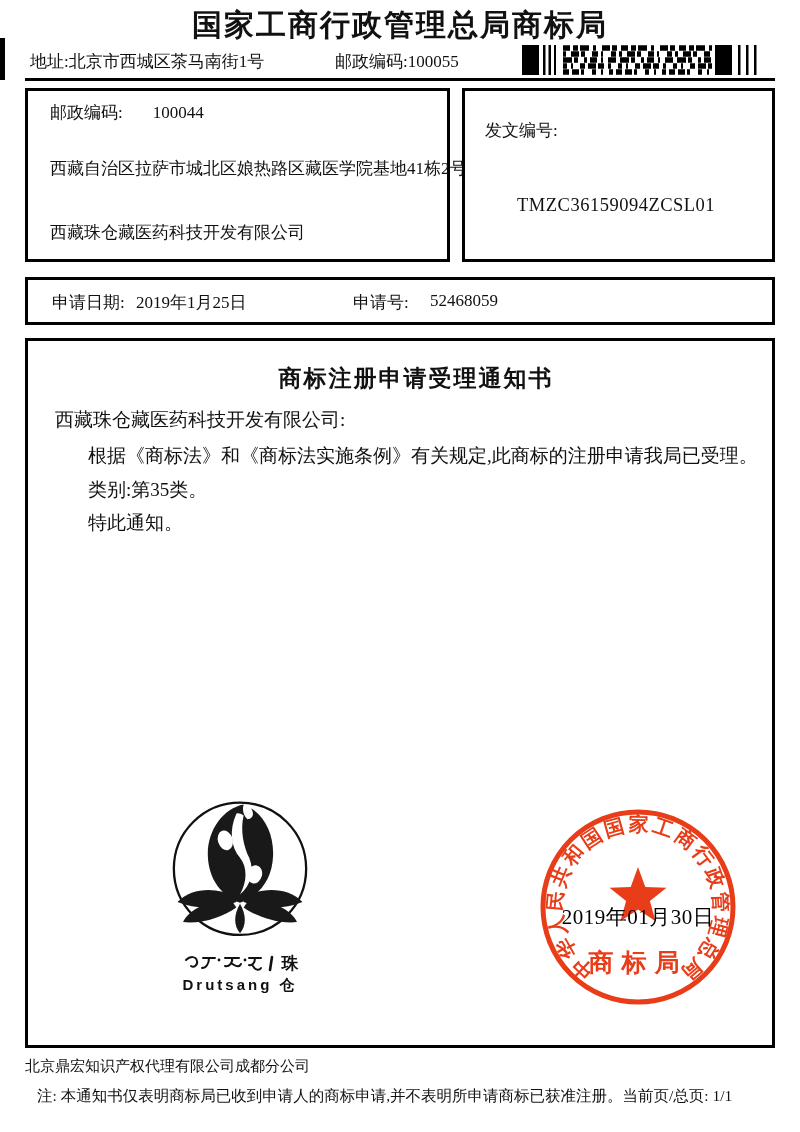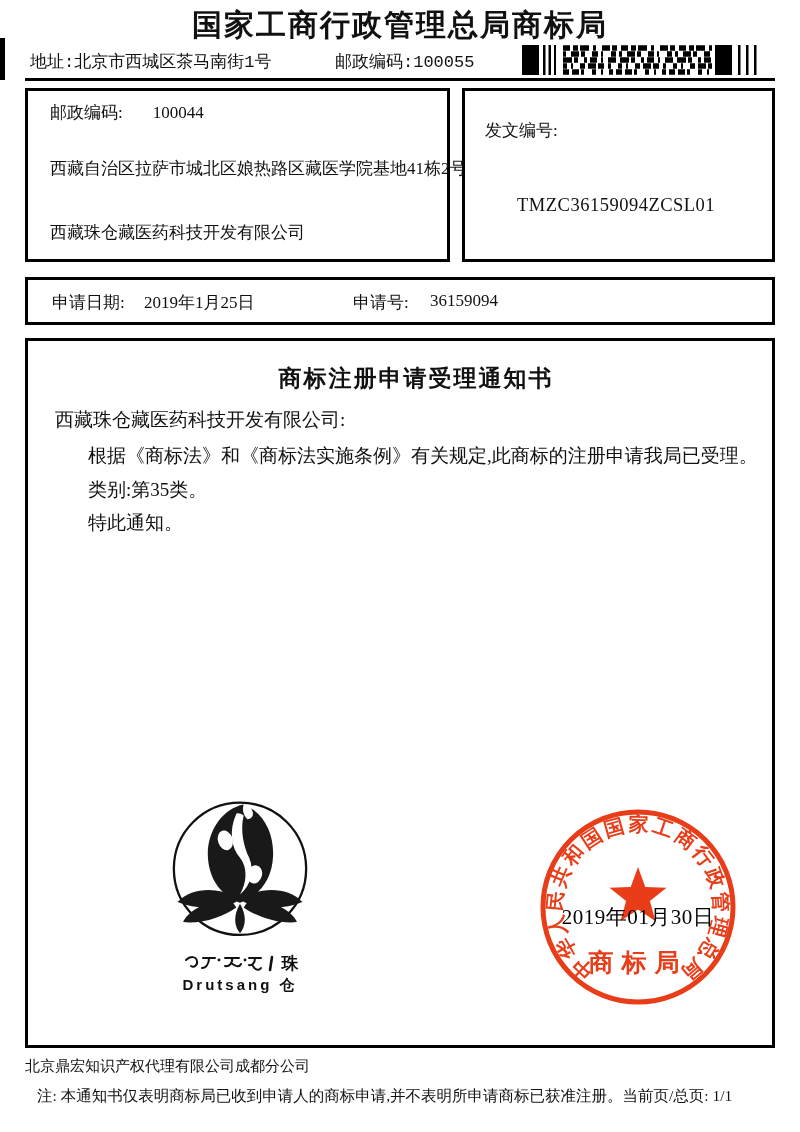--- a/index.html
+++ b/index.html
@@ -2,21 +2,21 @@
 <html><head>
 <meta charset="utf-8">
 <style>
   html,body{margin:0;padding:0;background:#fff;}
   .page{position:relative;width:800px;height:1132px;background:#fff;overflow:hidden;
         font-family:"Liberation Serif","DejaVu Serif",serif;color:#111;}
   .abs{position:absolute;}
   .box{position:absolute;border:3px solid #000;background:#fff;}
   .doc-title{position:absolute;left:0;top:5px;width:800px;text-align:center;
              font-size:30px;font-weight:bold;letter-spacing:2px;}
-  .hdr-line{position:absolute;font-size:17px;font-family:Liberation Mono, monospace;}
+  .hdr-line{position:absolute;font-size:17px;}
   .reg-mark{position:absolute;left:0;top:38px;width:5px;height:42px;background:#000;}
   .hrule{position:absolute;left:25px;top:78px;width:750px;height:3px;background:#000;}
   .bx-text{position:absolute;font-size:17px;white-space:nowrap;}
   .val-gap{margin-left:30px;}
   .docno-val{font-size:18.5px;letter-spacing:.5px;margin-top:24px;}
   .notice-title{position:absolute;left:0;top:22px;width:100%;text-align:center;
                 font-size:23px;font-weight:bold;letter-spacing:2px;padding-left:16px;}
   .body-line{position:absolute;font-size:19px;white-space:nowrap;}
   .logo-wrap{position:absolute;left:120px;top:458px;width:184px;text-align:center;}
   .tib-row{display:flex;justify-content:center;align-items:center;gap:4px;margin-top:2px;}
@@ -68,23 +68,23 @@
     <div class="bx-text" style="left:22px;top:130px;">西藏珠仓藏医药科技开发有限公司</div>
   </div>
 
   <div class="box" style="left:462px;top:88px;width:307px;height:168px;">
     <div class="bx-text" style="left:20px;top:28px;">发文编号:</div>
     <div class="bx-text docno-val" style="left:52px;top:80px;">TMZC36159094ZCSL01</div>
   </div>
 
   <div class="box" style="left:25px;top:277px;width:744px;height:42px;">
     <span class="bx-text" style="left:24px;top:11px;">申请日期:</span>
-    <span class="bx-text" style="left:116px;top:11px;">2019年1月25日</span>
+    <span class="bx-text" style="left:108px;top:11px;">2019年1月25日</span>
     <span class="bx-text" style="left:325px;top:11px;">申请号:</span>
-    <span class="bx-text" style="left:402px;top:11px;">36159094</span>
+    <span class="bx-text" style="left:402px;top:11px;">52468059</span>
   </div>
 
   <div class="box" style="left:25px;top:338px;width:744px;height:704px;">
     <div class="notice-title">商标注册申请受理通知书</div>
     <div class="body-line" style="left:60px;top:102px;">根据《商标法》和《商标法实施条例》有关规定,此商标的注册申请我局已受理。</div>
     <div class="body-line" style="left:27px;top:66px;">西藏珠仓藏医药科技开发有限公司:</div>
     <div class="body-line" style="left:60px;top:136px;">类别:第35类。</div>
     <div class="body-line" style="left:60px;top:169px;">特此通知。</div>
 
     <div class="logo-wrap">

